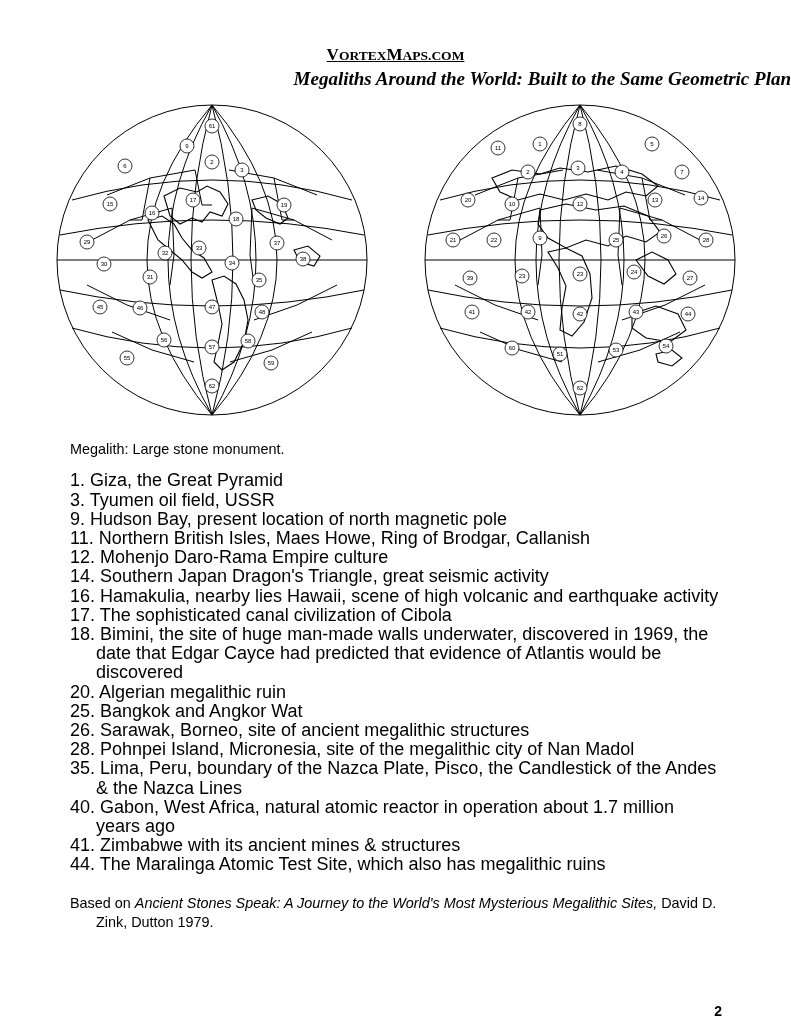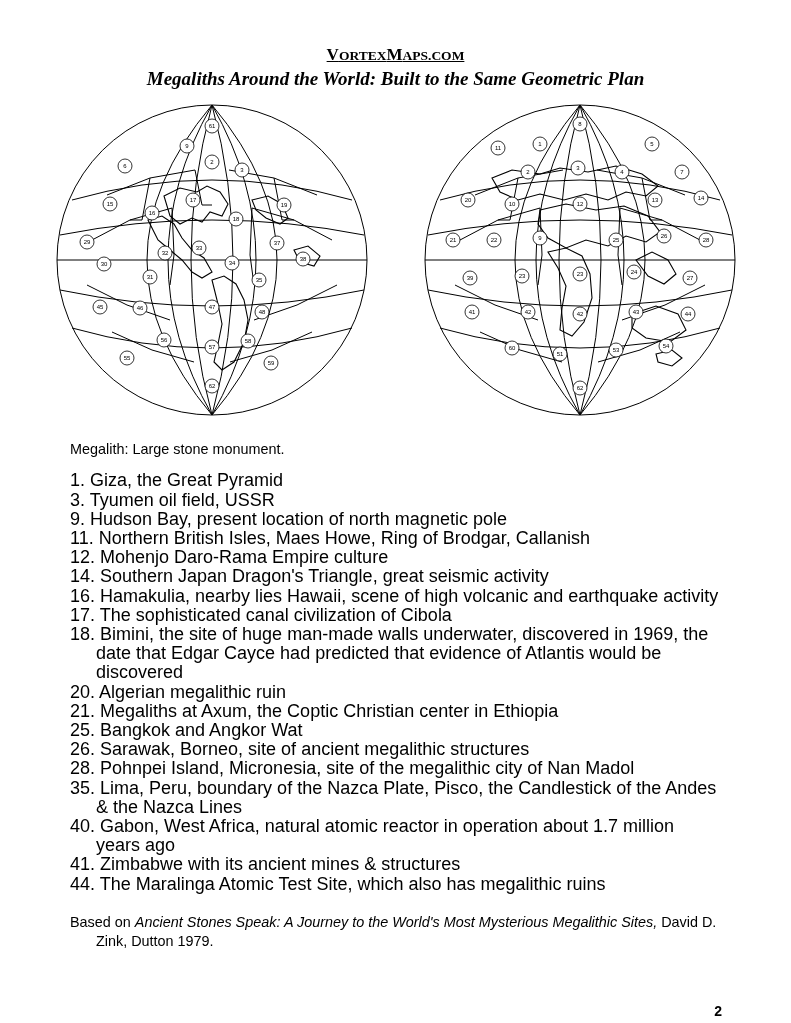--- a/index.html
+++ b/index.html
@@ -28,21 +28,21 @@
     font-weight: bold;
     font-size: 17px;
     letter-spacing: 0px;
     margin-top: 46px;
     line-height: 1;
     text-decoration: underline;
   }
   .site-title .small-caps-big { font-size: 17px; }
   .site-title .small-caps-sm { font-size: 13.5px; }
   .doc-title {
-    text-align: center;
+    text-align: right;
     font-family: "Liberation Serif", serif;
     font-style: italic;
     font-weight: bold;
     font-size: 19px;
     margin-top: 6px;
     line-height: 1.1;
   }
   .maps {
     display: flex;
     justify-content: center;
@@ -335,21 +335,20 @@
       <div class="entry">1. Giza, the Great Pyramid</div>
       <div class="entry">3. Tyumen oil field, USSR</div>
       <div class="entry">9. Hudson Bay, present location of north magnetic pole</div>
       <div class="entry">11. Northern British Isles, Maes Howe, Ring of Brodgar, Callanish</div>
       <div class="entry">12. Mohenjo Daro-Rama Empire culture</div>
       <div class="entry">14. Southern Japan Dragon's Triangle, great seismic activity</div>
       <div class="entry">16. Hamakulia, nearby lies Hawaii, scene of high volcanic and earthquake activity</div>
       <div class="entry">17. The sophisticated canal civilization of Cibola</div>
       <div class="entry">18. Bimini, the site of huge man-made walls underwater, discovered in 1969, the date that Edgar Cayce had predicted that evidence of Atlantis would be discovered</div>
       <div class="entry">20. Algerian megalithic ruin</div>
-      <div class="entry">21. Megaliths at Axum, the Coptic Christian center in Ethiopia</div>
       <div class="entry">25. Bangkok and Angkor Wat</div>
       <div class="entry">26. Sarawak, Borneo, site of ancient megalithic structures</div>
       <div class="entry">28. Pohnpei Island, Micronesia, site of the megalithic city of Nan Madol</div>
       <div class="entry">35. Lima, Peru, boundary of the Nazca Plate, Pisco, the Candlestick of the Andes &amp; the Nazca Lines</div>
       <div class="entry">40. Gabon, West Africa, natural atomic reactor in operation about 1.7 million years ago</div>
       <div class="entry">41. Zimbabwe with its ancient mines &amp; structures</div>
       <div class="entry">44. The Maralinga Atomic Test Site, which also has megalithic ruins</div>
     </div>
 
     <div class="credit">

